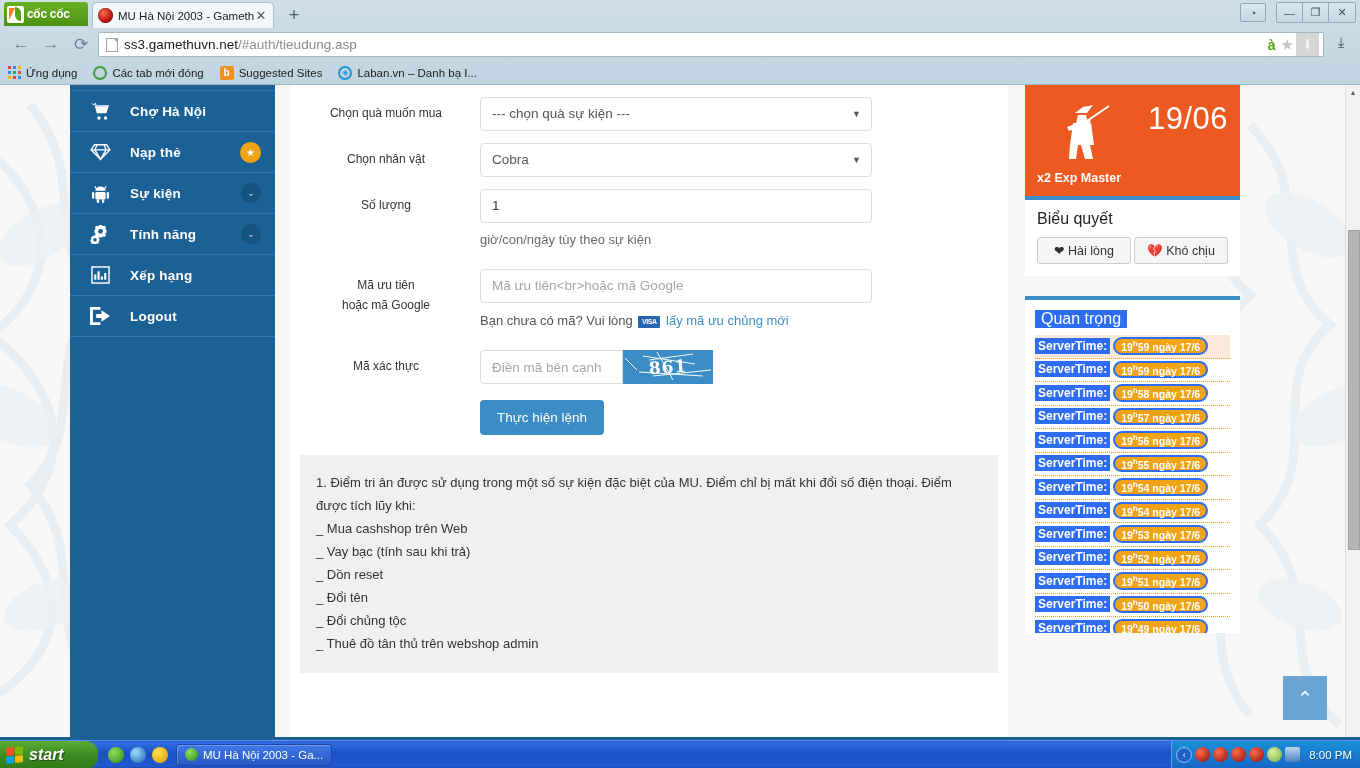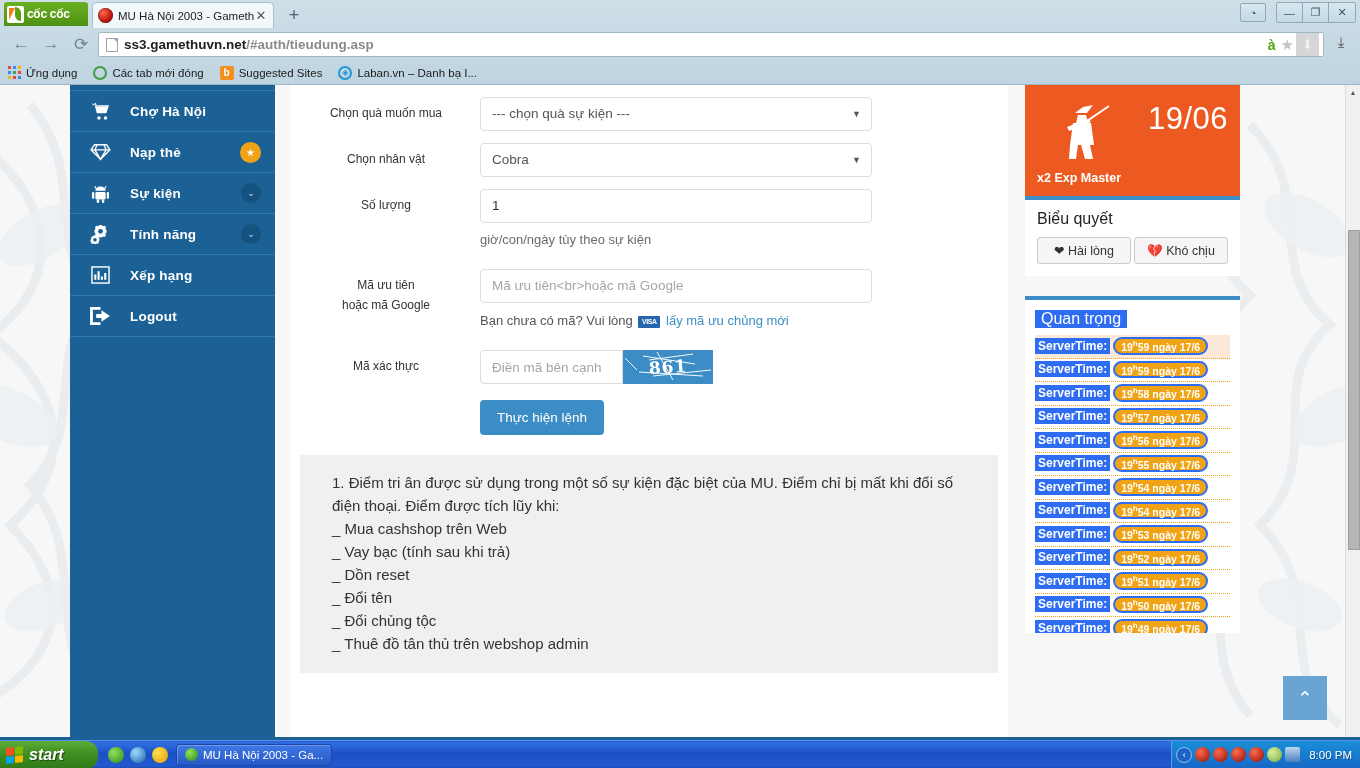--- a/index.html
+++ b/index.html
@@ -93,21 +93,21 @@
     display: flex; align-items: center; padding: 0 4px;
   }
   .omni-page-icon {
     width: 12px; height: 14px; background: #fff; border: 1px solid #9aa5ab;
     margin: 0 6px 0 3px; position: relative; flex: none;
   }
   .omni-page-icon::after {
     content: ""; position: absolute; right: -1px; top: -1px;
     border-left: 5px solid transparent; border-top: 5px solid #9aa5ab;
   }
-  .omni-url { font-size: 13.5px; color: #202020; white-space: nowrap; font-weight: bold; }
+  .omni-url { font-size: 13.5px; color: #202020; white-space: nowrap; }
   .omni-url .rest { color: #8b8b8b; }
   .omni-right { margin-left: auto; display: flex; align-items: center; gap: 2px; }
   .omni-a { color: #56a414; font-size: 14px; font-weight: bold; padding: 0 3px; }
   .omni-star { color: #c6c6c6; font-size: 15px; }
   .omni-dl {
     width: 23px; height: 23px; background: #d6d6d6;
     display: flex; align-items: center; justify-content: center;
     color: #f2f2f2; font-size: 13px;
   }
   .dl-tray {
@@ -221,21 +221,21 @@
     color: #fff; font-weight: bold; font-size: 17px; font-family: "DejaVu Serif", serif;
     letter-spacing: 1px;
   }
   .btn-submit {
     margin-top: 16px; display: inline-block;
     background: #3c8dc5; color: #fff; font-size: 13.5px;
     padding: 10px 17px; border-radius: 4px; border: none;
   }
   .notebox {
     margin: 20px 10px 0 10px; background: #f0f0f0;
-    padding: 16px 16px 18px 32px; font-size: 15px; color: #333; line-height: 23px;
+    padding: 16px 16px 18px 16px; font-size: 13px; color: #333; line-height: 23px;
   }
   .notebox p { margin: 0; }
 
   
   .rightcol { position: absolute; left: 955px; top: 0; width: 215px; }
   .promo {
     background: #ec5a22; height: 115px; position: relative; padding: 10px 12px;
     color: #fff; border-bottom: 4px solid #3c8dc5;
   }
   .promo-date {

